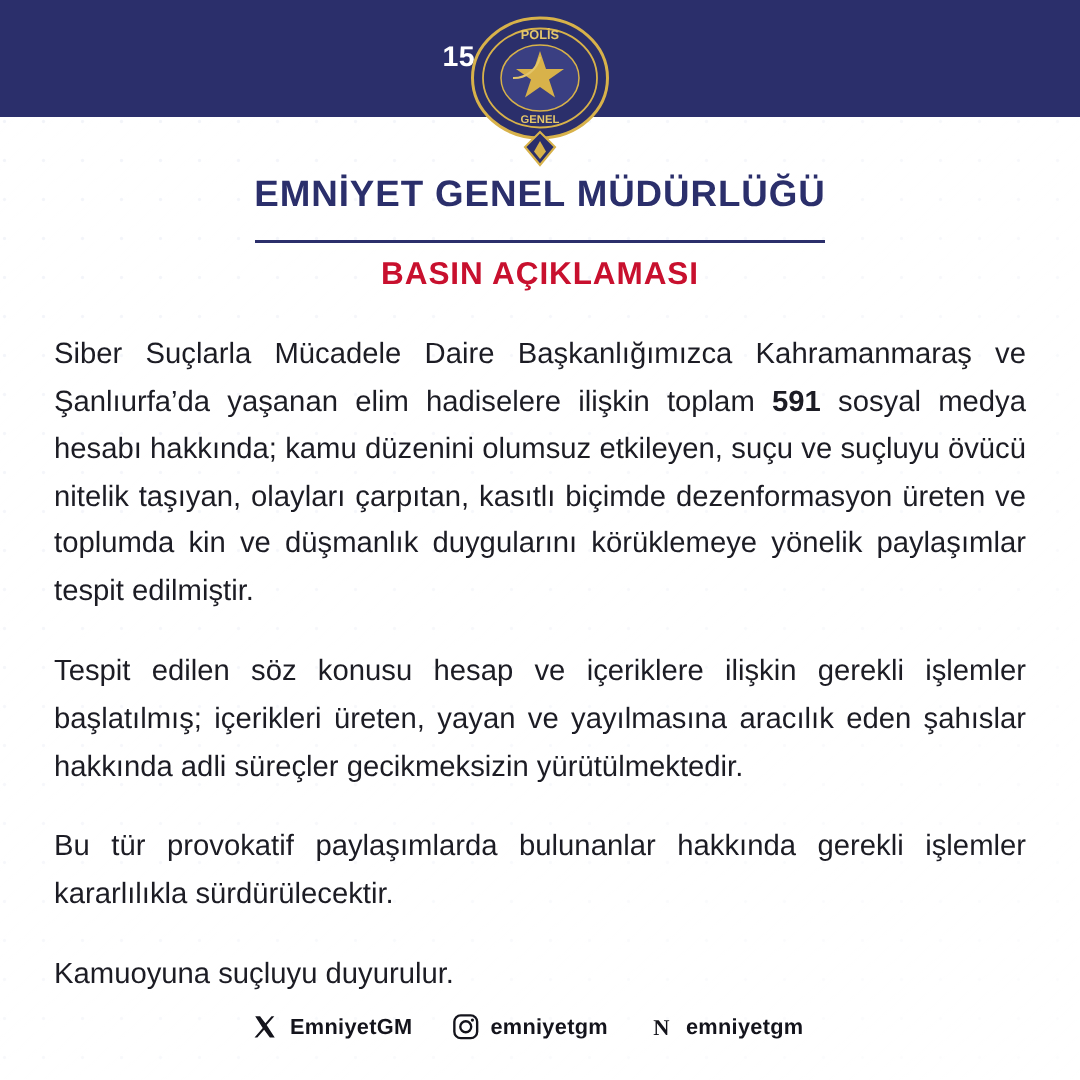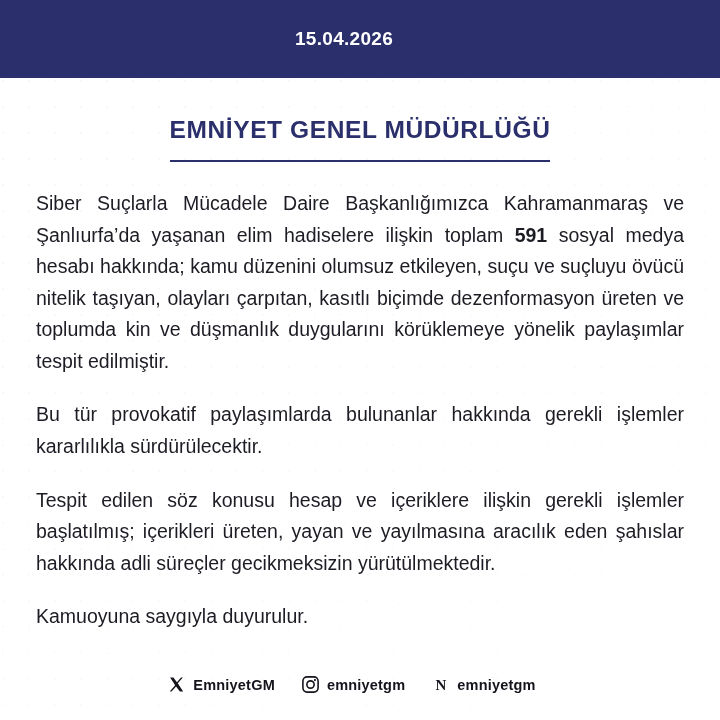--- a/index.html
+++ b/index.html
@@ -147,30 +147,44 @@
       </linearGradient>
     </defs>
     <rect x="0" y="78" width="720" height="642" fill="url(#dots)"></rect>
     <rect x="0" y="78" width="720" height="642" fill="url(#fade)"></rect>
   </svg>
 
   <div class="header">
     <div class="header-date">15.04.2026</div>
   </div>
 
+  <div class="emblem-wrap">
+    <svg viewBox="0 0 96 110" width="96" height="110">
+      <ellipse cx="48" cy="46" rx="45" ry="40" fill="#2b2f6b" stroke="#d8b24a" stroke-width="2"></ellipse>
+      <ellipse cx="48" cy="46" rx="38" ry="33" fill="none" stroke="#d8b24a" stroke-width="1.2"></ellipse>
+      <ellipse cx="48" cy="46" rx="26" ry="22" fill="#3a3f82" stroke="#d8b24a" stroke-width="1"></ellipse>
+      <path d="M48 28 L52 40 L64 40 L54 47 L58 59 L48 52 L38 59 L42 47 L32 40 L44 40 Z" fill="#d8b24a"></path>
+      <path d="M30 46 a18 18 0 0 0 18 -14" fill="none" stroke="#e4c66a" stroke-width="1.4"></path>
+      <text x="48" y="20" text-anchor="middle" font-family="Liberation Sans, sans-serif" font-size="8.5" font-weight="bold" fill="#e4c66a">POLİS</text>
+      <text x="48" y="76" text-anchor="middle" font-family="Liberation Sans, sans-serif" font-size="7.5" font-weight="bold" fill="#e4c66a">GENEL</text>
+      <path d="M48 82 L58 92 L48 104 L38 92 Z" fill="#2b2f6b" stroke="#d8b24a" stroke-width="1.4"></path>
+      <path d="M48 88 L52 95 L48 100 L44 95 Z" fill="#d8b24a"></path>
+    </svg>
+  </div>
 
   <div class="titles">
     <div class="title-main">EMNİYET GENEL MÜDÜRLÜĞÜ</div>
+    <div class="title-sub">BASIN AÇIKLAMASI</div>
   </div>
 
   <div class="content">
     <p><span>Siber Suçlarla Mücadele Daire Başkanlığımızca Kahramanmaraş ve Şanlıurfa’da yaşanan elim hadiselere ilişkin toplam </span><b>591</b><span> sosyal medya hesabı hakkında; kamu düzenini olumsuz etkileyen, suçu ve suçluyu övücü nitelik taşıyan, olayları çarpıtan, kasıtlı biçimde dezenformasyon üreten ve toplumda kin ve düşmanlık duygularını körüklemeye yönelik paylaşımlar tespit edilmiştir.</span></p>
+    <p>Tespit edilen söz konusu hesap ve içeriklere ilişkin gerekli işlemler başlatılmış; içerikleri üreten, yayan ve yayılmasına aracılık eden şahıslar hakkında adli süreçler gecikmeksizin yürütülmektedir.</p>
     <p>Bu tür provokatif paylaşımlarda bulunanlar hakkında gerekli işlemler kararlılıkla sürdürülecektir.</p>
-    <p>Tespit edilen söz konusu hesap ve içeriklere ilişkin gerekli işlemler başlatılmış; içerikleri üreten, yayan ve yayılmasına aracılık eden şahıslar hakkında adli süreçler gecikmeksizin yürütülmektedir.</p>
-    <p>Kamuoyuna saygıyla duyurulur.</p>
+    <p>Kamuoyuna suçluyu duyurulur.</p>
   </div>
 
   <div class="footer">
 
     <div class="social">
       <span class="social-icon">
         <svg viewBox="0 0 24 24" width="17" height="17">
             <path d="M3 2h4.6l5 6.7L18.4 2H21l-7.2 8.3L21.4 22h-4.6l-5.4-7.2L5 22H2.4l7.7-8.9L3 2z" fill="#14141c"></path>
           </svg>
       </span>

